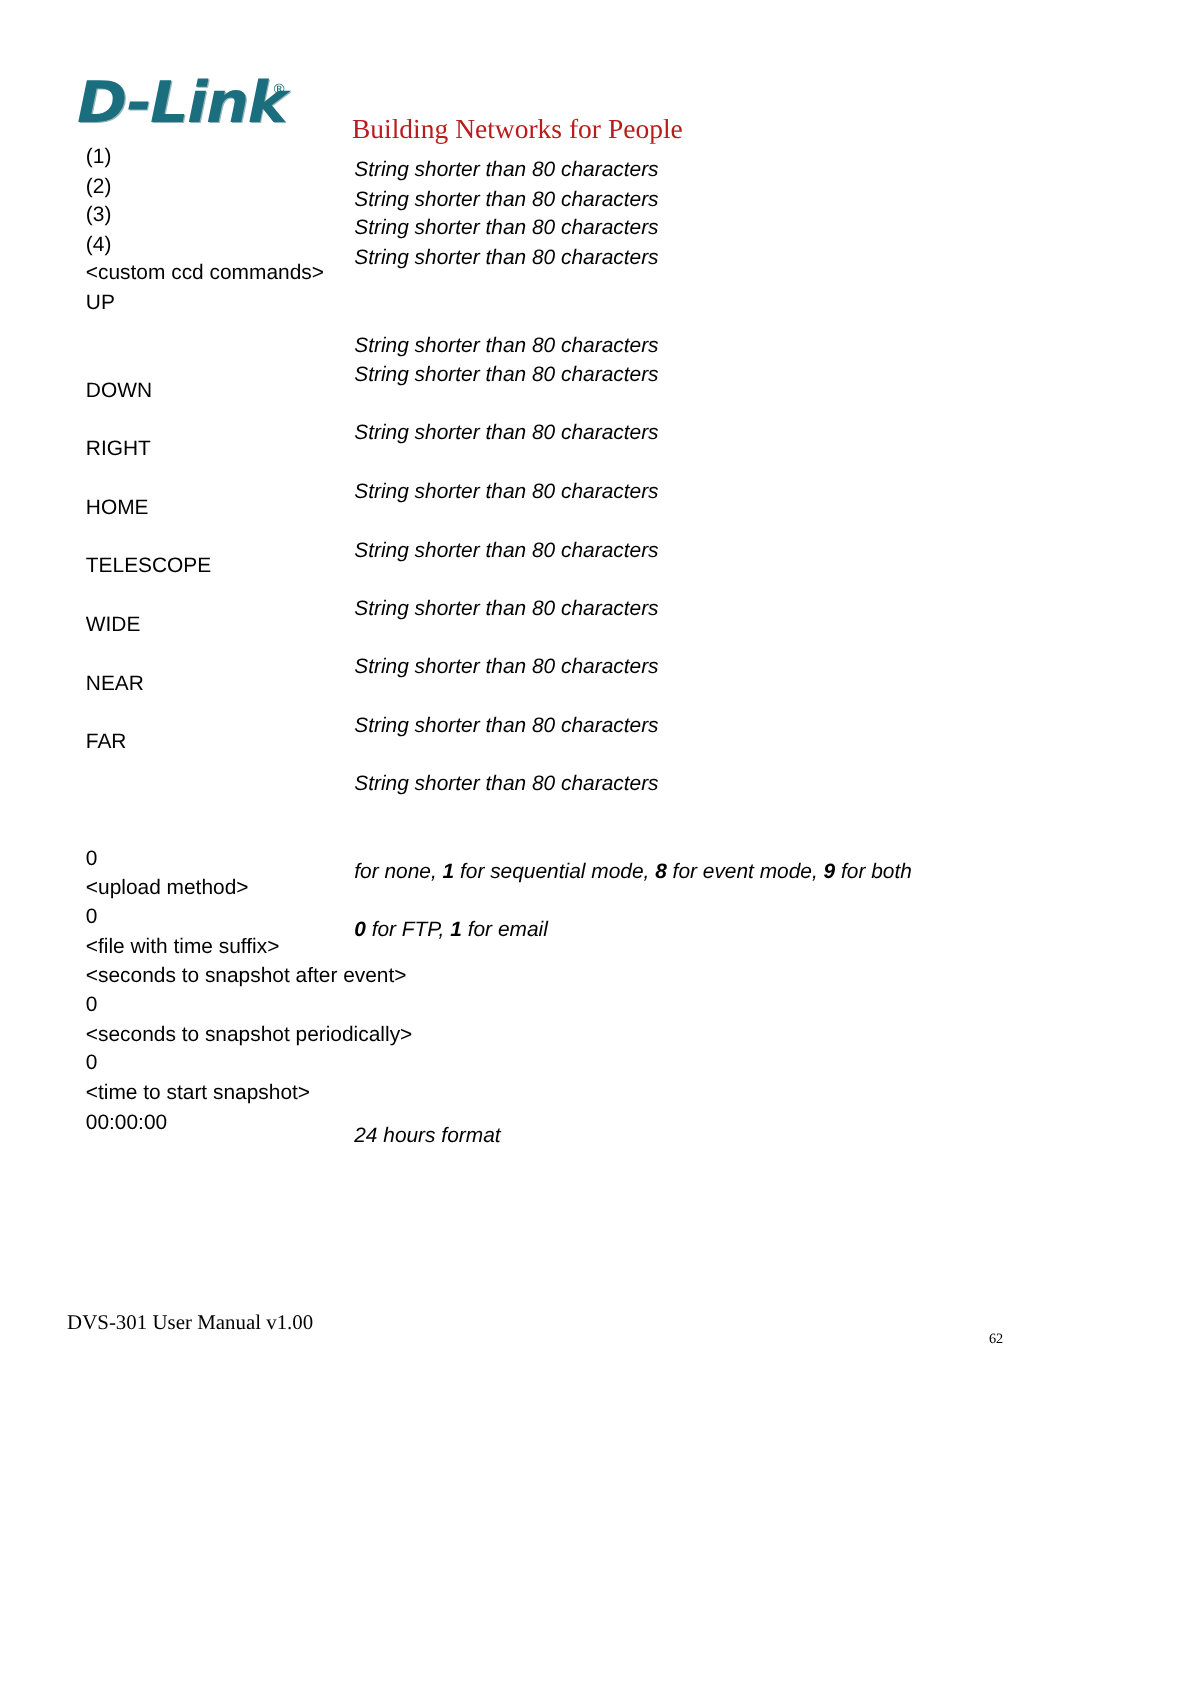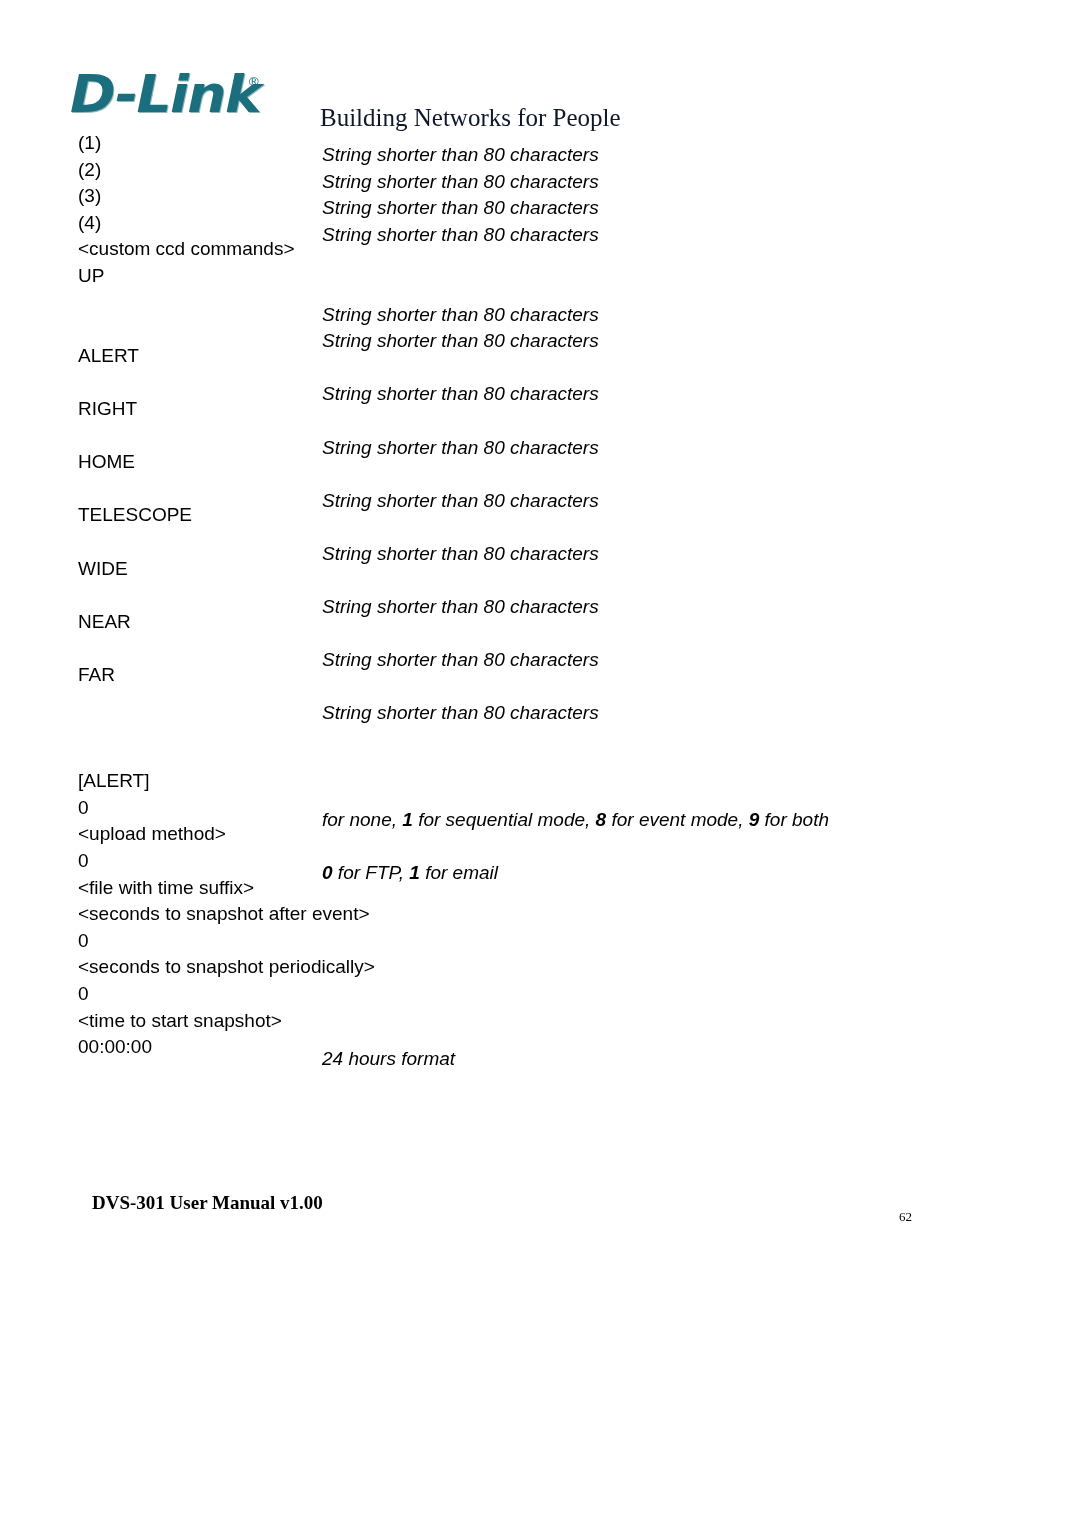--- a/index.html
+++ b/index.html
@@ -62,21 +62,21 @@
     top: -20px;
     left: -2px;
   }
 
   .tagline {
     position: absolute;
     left: 250px;
     top: 36px;
     font-family: "Liberation Serif", serif;
     font-size: 25px;
-    color: #0f172a;
+    color: #b91c1c;
     white-space: nowrap;
   }
 
   
   .content {
     position: absolute;
     left: 0;
     top: 130px;
     width: 1080px;
   }
@@ -113,26 +113,25 @@
     font-style: italic;
   }
 
   .spacer-row {
     height: 26.6px;
   }
 
   
   .footer-manual {
     position: absolute;
-    left: 92px;
+    left: 61px;
     top: 1192px;
     font-family: "Liberation Serif", serif;
     font-size: 19px;
     white-space: nowrap;
-    font-weight: bold;
   }
 
   .footer-page {
     position: absolute;
     left: 12px;
     top: 1209px;
     width: 900px;
     text-align: right;
     font-family: "Liberation Serif", serif;
     font-size: 13px;
@@ -178,21 +177,21 @@
     </div>
     <div class="row">
       <span class="col-desc">String shorter than 80 characters</span>
     </div>
 
     <div class="row">
       <span class="col-desc">String shorter than 80 characters</span>
     </div>
 
     <div class="row">
-      <span class="col-label">ALERT</span>
+      <span class="col-label">DOWN</span>
     </div>
     <div class="row">
       <span class="col-desc">String shorter than 80 characters</span>
     </div>
 
     <div class="row">
       <span class="col-label">RIGHT</span>
     </div>
     <div class="row">
       <span class="col-desc">String shorter than 80 characters</span>
@@ -229,23 +228,20 @@
     <div class="row">
       <span class="col-label">FAR</span>
     </div>
     <div class="row">
       <span class="col-desc">String shorter than 80 characters</span>
     </div>
 
     <div class="spacer-row"></div>
     <div class="spacer-row"></div>
 
-    <div class="row">
-      <span class="col-label">[ALERT]</span>
-    </div>
 
     <div class="row">
       <span class="col-label">0</span>
       <span class="col-desc">for none, <b>1</b> for sequential mode, <b>8</b> for event mode, <b>9</b> for both</span>
     </div>
 
     <div class="row">
       <span class="col-label">&lt;upload method&gt;</span>
     </div>
     <div class="row">

